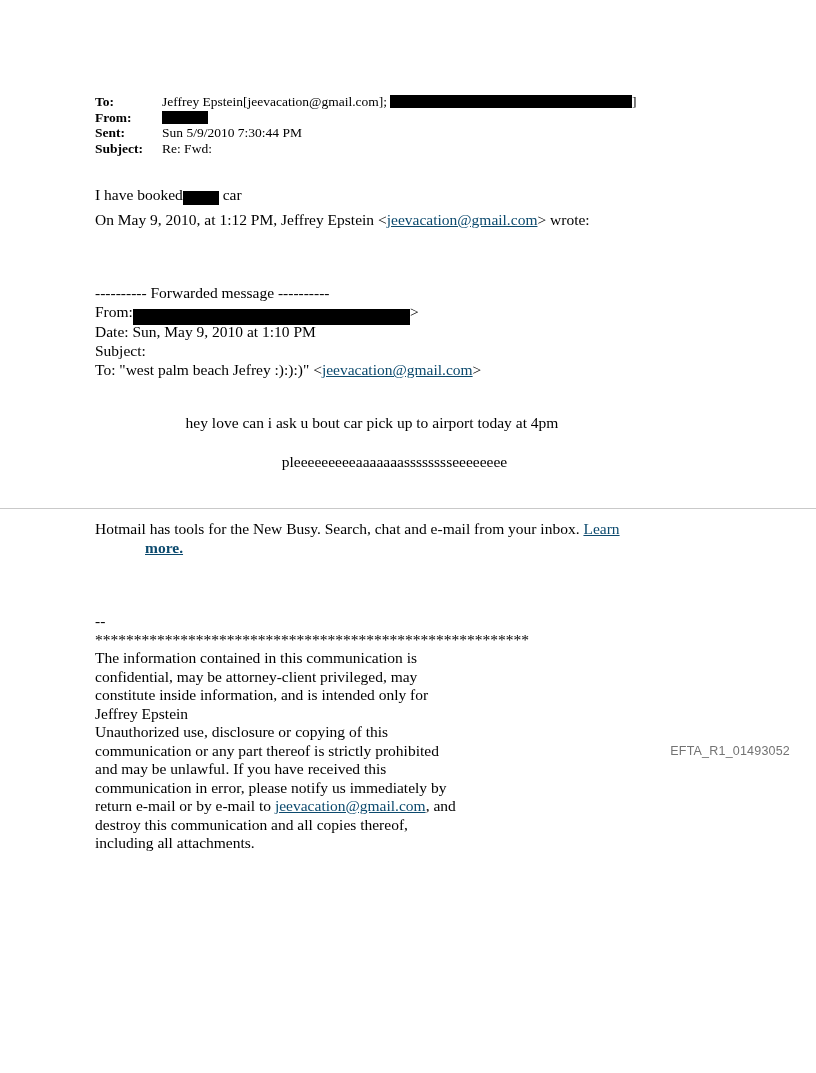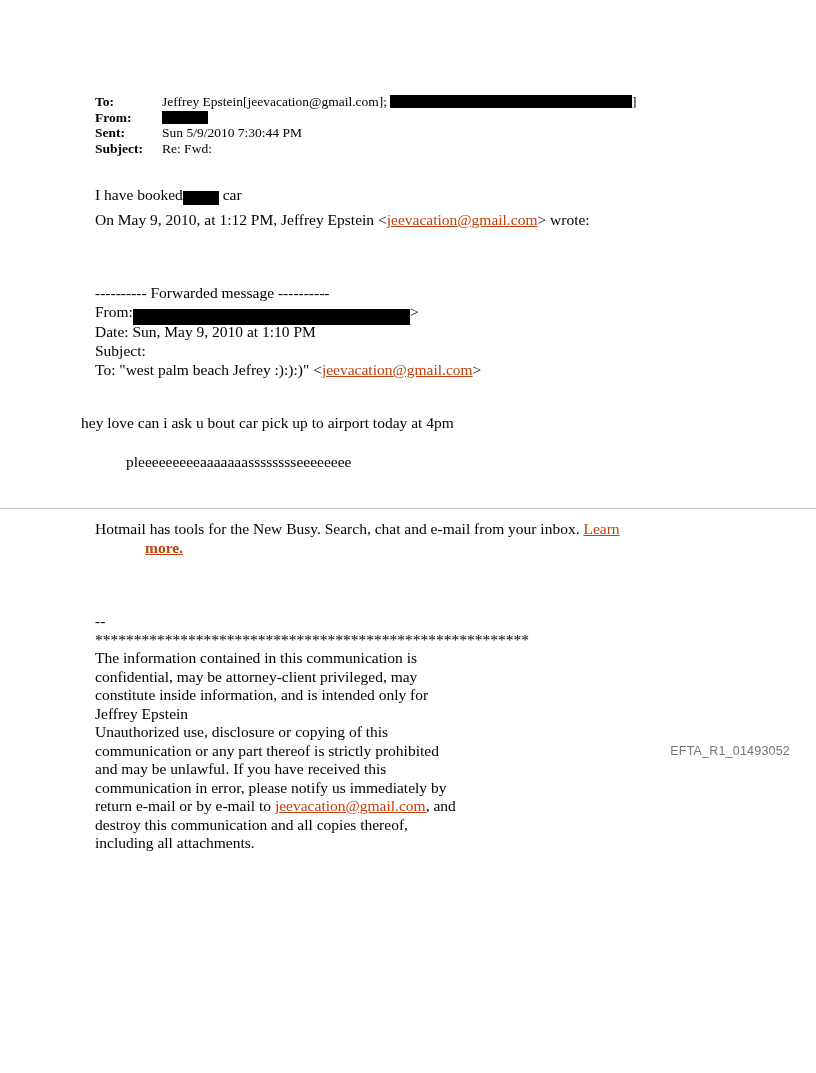--- a/index.html
+++ b/index.html
@@ -94,25 +94,26 @@
     position: absolute;
     left: 95px;
     top: 283px;
     font-size: 15.5px;
     line-height: 19.2px;
   }
   .fwd-block div { white-space: nowrap; }
 
   .msg-block {
     position: absolute;
-    left: 81px;
+    left: 92px;
     top: 413px;
     font-size: 15.5px;
     line-height: 19.2px;
     width: 560px;
+    text-align: center;
   }
   .msg-indent { padding-left: 45px; margin-top: 20px; }
 
   
   .divider {
     position: absolute;
     left: 0;
     top: 508px;
     width: 816px;
     height: 1px;
@@ -124,21 +125,21 @@
     position: absolute;
     left: 95px;
     top: 519px;
     width: 560px;
     font-size: 15.5px;
     line-height: 19.2px;
   }
   .promo .ind { padding-left: 50px; font-weight: bold; }
 
   a.link, .link {
-    color: #c2410c;
+    color: #0c4a6e;
     text-decoration: underline;
   }
 
   
   .disclaimer {
     position: absolute;
     left: 95px;
     top: 612px;
     width: 560px;
     font-size: 15.5px;

